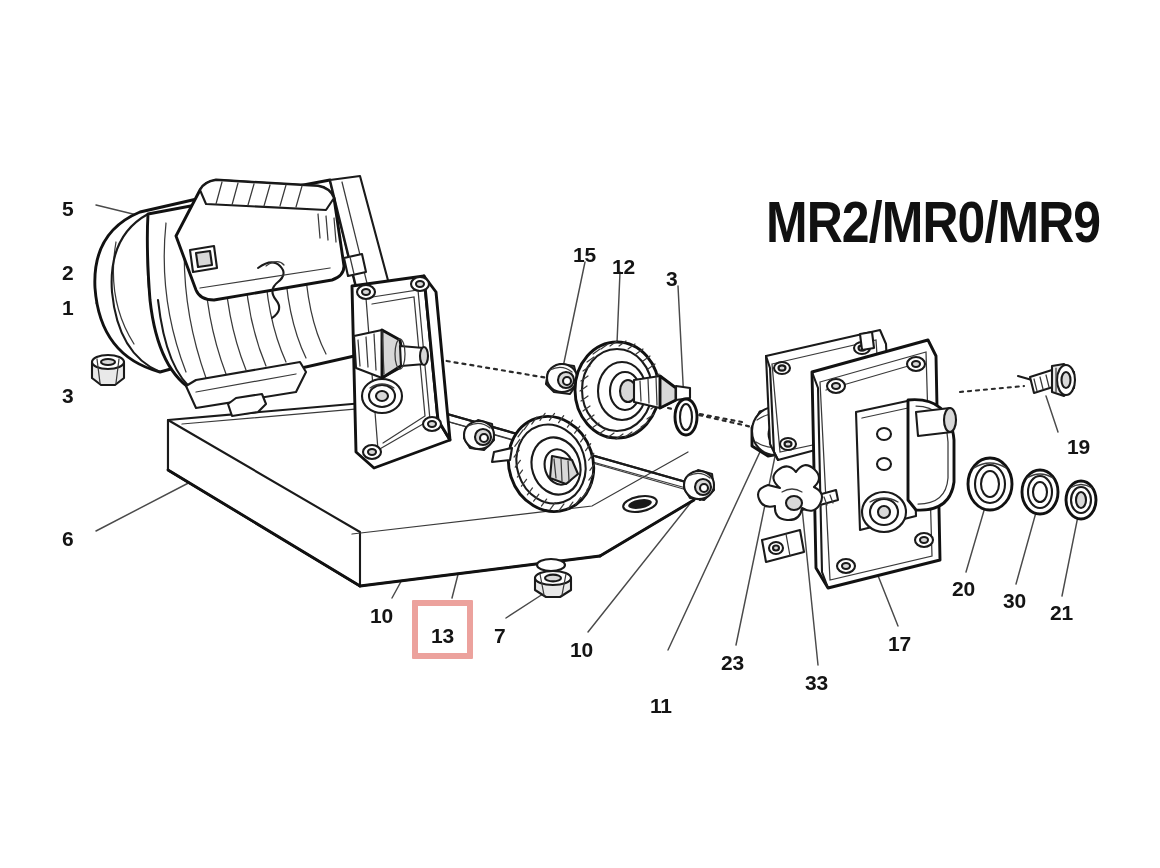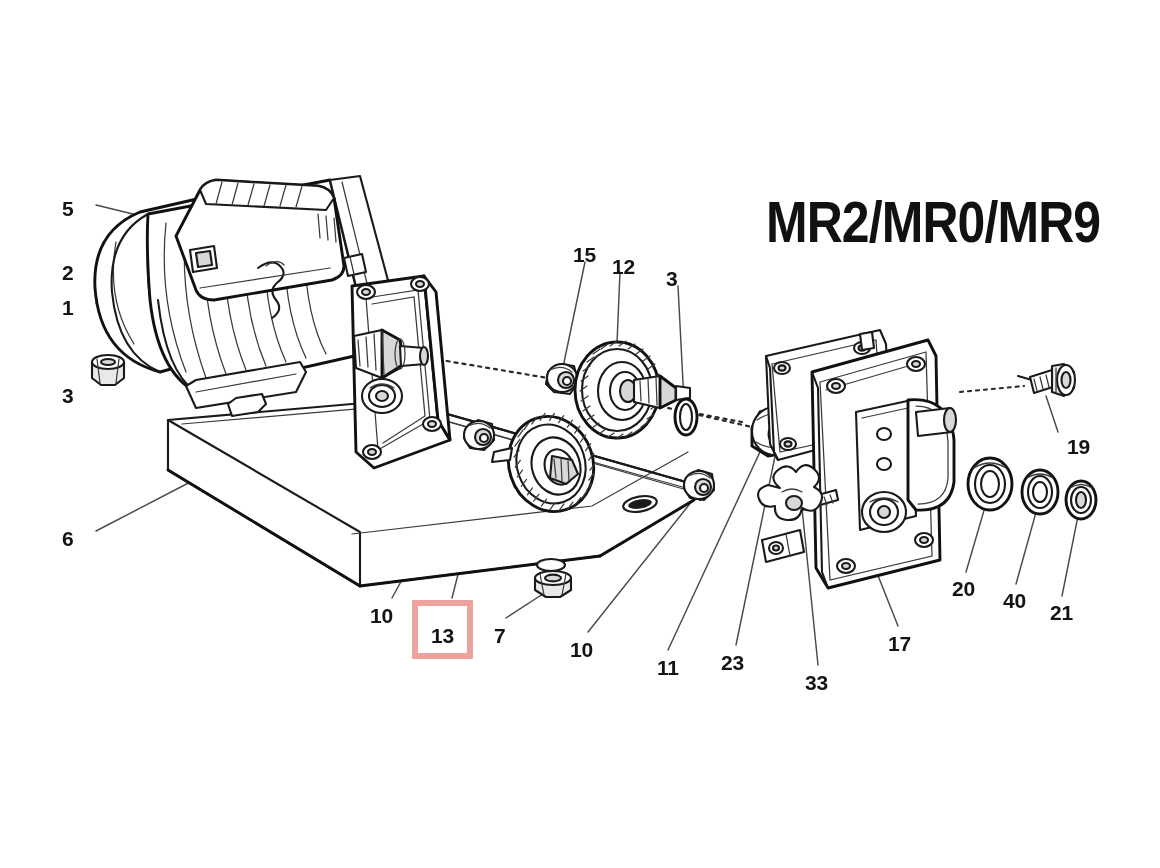--- a/index.html
+++ b/index.html
@@ -473,25 +473,25 @@
   <div class="callout" style="left:62px;  top:297px;">1</div>
   <div class="callout" style="left:62px;  top:385px;">3</div>
   <div class="callout" style="left:62px;  top:528px;">6</div>
 
   <div class="callout" style="left:573px; top:244px;">15</div>
   <div class="callout" style="left:612px; top:256px;text-align:right;">12</div>
   <div class="callout" style="left:666px; top:268px;">3</div>
 
   <div class="callout" style="left:1067px;top:436px;">19</div>
   <div class="callout" style="left:952px; top:578px;">20</div>
-  <div class="callout" style="left:1003px;top:590px;">40</div>
+  <div class="callout" style="left:1003px;top:590px;">30</div>
   <div class="callout" style="left:1050px;top:602px;">21</div>
 
   <div class="callout" style="left:370px; top:605px;">10</div>
   <div class="callout hl" style="left:412px; top:600px;">13</div>
   <div class="callout" style="left:494px; top:625px;">7</div>
   <div class="callout" style="left:570px; top:639px;">10</div>
-  <div class="callout" style="left:650px; top:657px;margin-left:7px;">11</div>
+  <div class="callout" style="left:650px; top:695px;">11</div>
   <div class="callout" style="left:721px; top:652px;">23</div>
   <div class="callout" style="left:805px; top:672px;">33</div>
   <div class="callout" style="left:888px; top:633px;text-align:center;">17</div>
 
 </div>
 
 </body></html>

